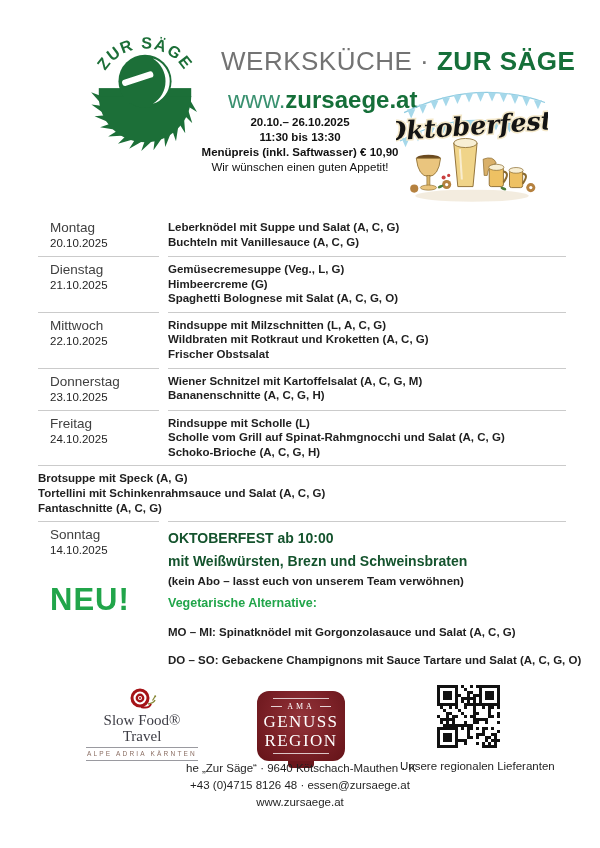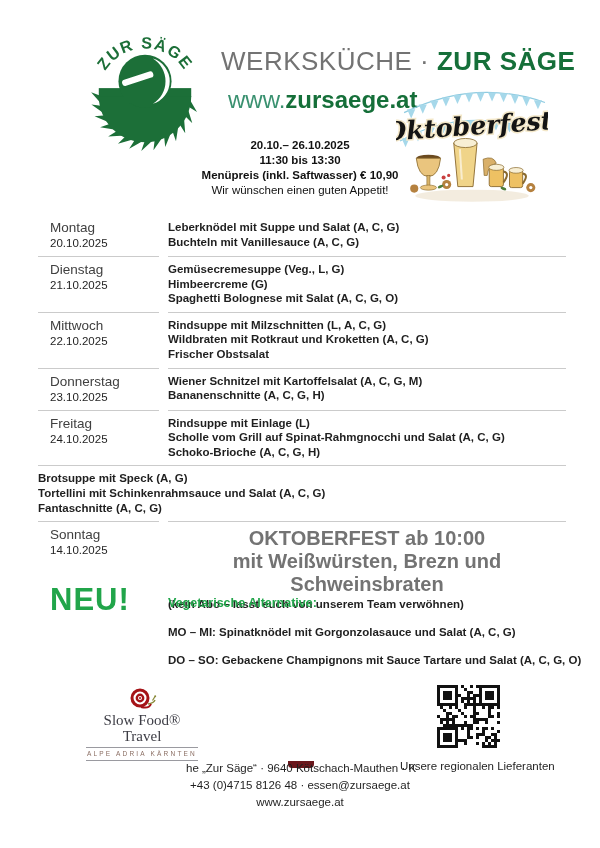--- a/index.html
+++ b/index.html
@@ -8,36 +8,36 @@
   .page { position:relative; width:600px; height:848px; background:#ffffff; overflow:hidden; margin:0 auto; }
 
   
   .logo-wrap { position:absolute; left:86px; top:36px; width:118px; height:118px; }
   .title1 { position:absolute; left:221px; top:46px; font-size:26px; letter-spacing:.5px; white-space:nowrap; }
   .title1 .lt { color:#737373; font-weight:400; }
   .title1 .bd { color:#156f39; font-weight:700; }
   .title2 { position:absolute; left:228px; top:86px; font-size:24px; white-space:nowrap; }
   .title2 .lt { color:#3a9170; font-weight:400; }
   .title2 .bd { color:#156f39; font-weight:700; }
-  .info { position:absolute; left:120px; top:138px; width:360px; text-align:center; font-size:11.5px; font-weight:700; line-height:15px; color:#111; }
+  .info { position:absolute; left:120px; top:115px; width:360px; text-align:center; font-size:11.5px; font-weight:700; line-height:15px; color:#111; }
   .info .greeting { font-weight:400; }
   .okto-wrap { position:absolute; left:396px; top:78px; width:152px; height:128px; }
 
   
   .menu { position:absolute; left:38px; top:217px; width:528px; }
   .menu-row { display:flex; column-gap:9px; }
   .menu-row > div { padding-top:5px; padding-bottom:6px; }
   .menu-row:first-child > div { padding-top:3px; }
   .menu-row:not(:first-child) > div { border-top:1px solid #cbcbcb; }
   .day-col { width:121px; padding-left:12px; flex:0 0 auto; }
   .day-name { font-size:13.5px; color:#404040; line-height:16px; }
   .day-date { font-size:11.5px; color:#1f1f1f; line-height:14px; }
   .items { flex:1; }
   .item { font-size:11.5px; font-weight:700; line-height:14.6px; }
-  .okto-line { color:#737373; font-size:20px; font-weight:700; line-height:23px;text-align:center; }
+  .okto-line { color:#14532d; font-size:14px; font-weight:700; line-height:23px; }
   .okto-note { font-size:11.5px; font-weight:700; margin-top:2px; }
 
   
   .neu-badge { position:absolute; left:50px; top:582px; font-size:31px; font-weight:700; color:#21a54a; letter-spacing:1px; }
   .veg-head  { position:absolute; left:168px; top:596px; font-size:12.5px; font-weight:700; color:#21a54a; }
   .veg-line1 { position:absolute; left:168px; top:626px; font-size:11.5px; font-weight:700; }
   .veg-line2 { position:absolute; left:168px; top:654px; font-size:11.5px; font-weight:700; }
 
   
   .slowfood { position:absolute; left:86px; top:687px; width:112px; text-align:center; }
@@ -209,21 +209,21 @@
         <div class="item">Bananenschnitte (A, C, G, H)</div>
       </div>
     </div>
 
     <div class="menu-row">
       <div class="day-col">
         <div class="day-name">Freitag</div>
         <div class="day-date">24.10.2025</div>
       </div>
       <div class="items">
-        <div class="item">Rindsuppe mit Einlage (L)</div>
+        <div class="item">Rindsuppe mit Scholle (L)</div>
         <div class="item">Scholle vom Grill auf Spinat-Rahmgnocchi und Salat (A, C, G)</div>
         <div class="item">Schoko-Brioche (A, C, G, H)</div>
       </div>
     </div>
 
     <div class="menu-row">
       <div class="items">
         <div class="item">Brotsuppe mit Speck (A, G)</div>
         <div class="item">Tortellini mit Schinkenrahmsauce und Salat (A, C, G)</div>
         <div class="item">Fantaschnitte (A, C, G)</div>
@@ -259,20 +259,31 @@
       <circle cx="13" cy="11" r="3.2" fill="#ffffff" stroke="#a51317" stroke-width="2.4"></circle>
       <circle cx="13" cy="11" r="1" fill="#a51317"></circle>
     </svg>
     <div class="sf-name">Slow Food®</div>
     <div class="sf-travel">Travel</div>
     <div class="sf-line"></div>
     <div class="sf-sub">ALPE ADRIA KÄRNTEN</div>
     <div class="sf-line2"></div>
   </div>
 
+  <div class="ama">
+    <div class="ama-rule"></div>
+    <div class="ama-top">
+        <i></i>
+        <span>AMA</span>
+        <i></i>
+      </div>
+    <div class="ama-main">GENUSS</div>
+    <div class="ama-main">REGION</div>
+    <div class="ama-rule bottom"></div>
+  </div>
   <div class="ama-tab-wrap">
       <div class="ama-tab"></div>
     </div>
 
   <div class="qr" style="position: absolute;">
       <div style="position:absolute;left:0px;top:0px;width:3px;height:3px;background:#111"></div>
       <div style="position:absolute;left:3px;top:0px;width:3px;height:3px;background:#111"></div>
       <div style="position:absolute;left:6px;top:0px;width:3px;height:3px;background:#111"></div>
       <div style="position:absolute;left:9px;top:0px;width:3px;height:3px;background:#111"></div>
       <div style="position:absolute;left:12px;top:0px;width:3px;height:3px;background:#111"></div>

